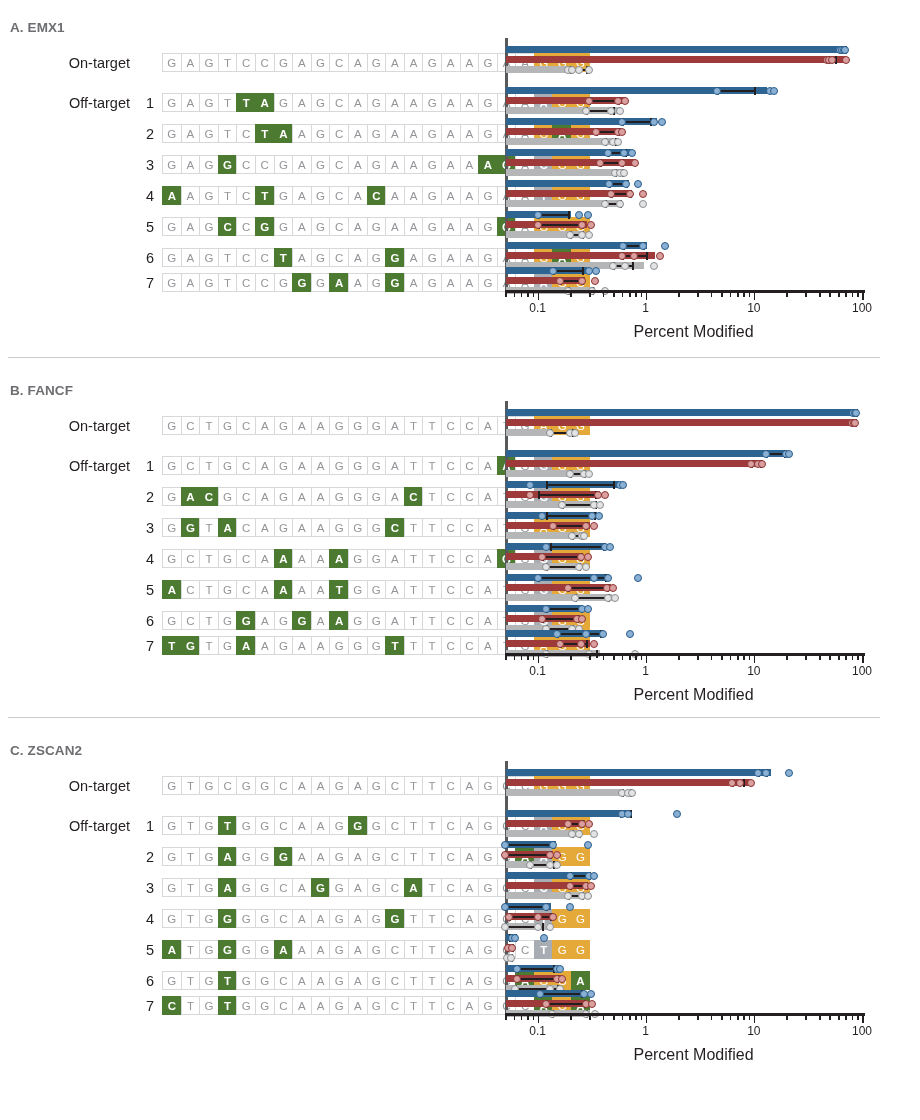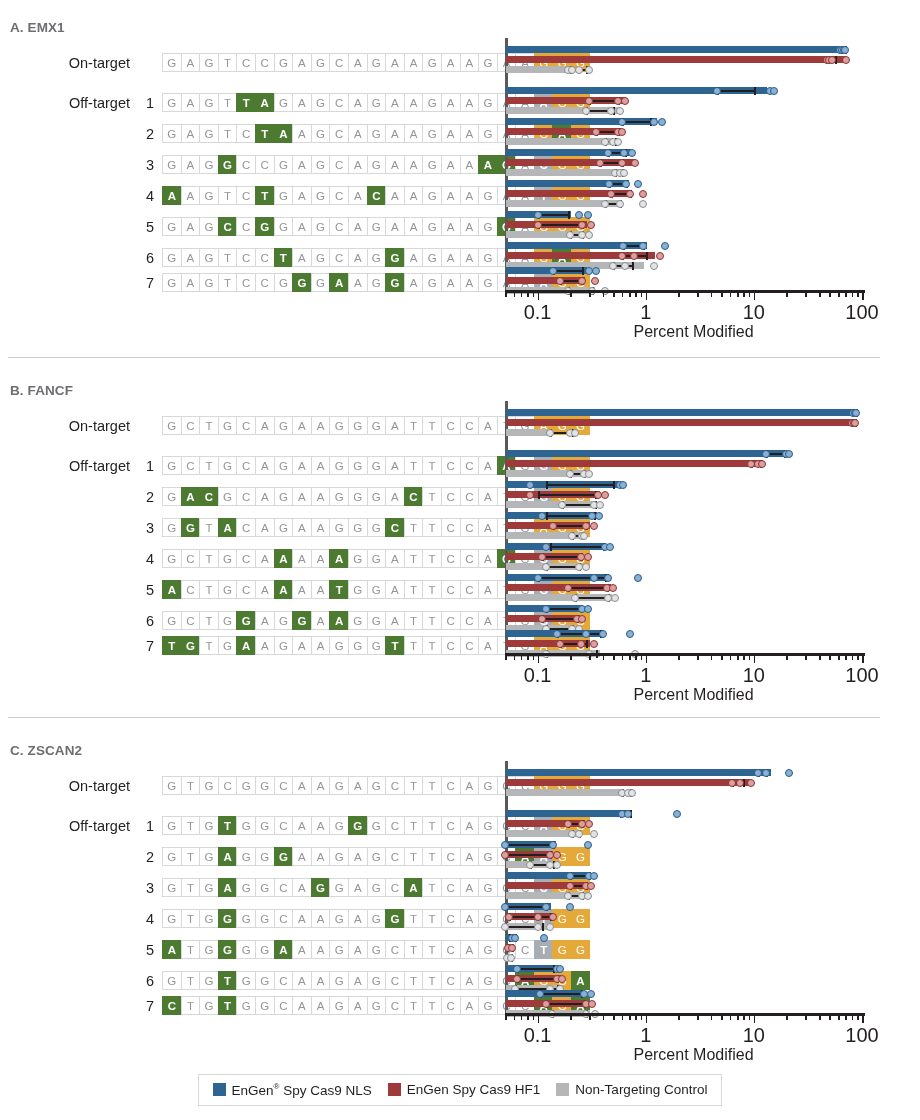--- a/index.html
+++ b/index.html
@@ -47,21 +47,21 @@
   .pt{
     position:absolute;width:8px;height:8px;border-radius:50%;
     box-sizing:border-box;border:1.3px solid;
   }
   .pt.nls{background:#8ab0d4;border-color:#2a5e8c;}
   .pt.hf1{background:#daa0a0;border-color:#8e3333;}
   .pt.ntc{background:#e2e3e4;border-color:#8b8d8f;}
 
   .xaxis{position:absolute;height:2.5px;background:#231f20;}
   .tick{position:absolute;width:1.6px;background:#231f20;}
-  .xtlab{position:absolute;font-size:20px;color:#231f20;text-align:center;transform:translateX(-50%);}
+  .xtlab{position:absolute;font-size:12px;color:#231f20;text-align:center;transform:translateX(-50%);}
   .xtitle{position:absolute;font-size:16px;color:#231f20;text-align:center;transform:translateX(-50%);}
 
   
   #legend{position:absolute;left:0;top:1074px;width:920px;display:flex;justify-content:center;gap:9px;}
   .legbox{border:1px solid #d7d8da;background:#fff;display:flex;align-items:center;padding:7px 14px;gap:16px;}
   .legitem{display:flex;align-items:center;gap:6px;font-size:13.5px;color:#231f20;white-space:nowrap;}
   .sw{width:13px;height:13px;display:inline-block;}
   .sw2{display:inline-flex;}
   .sw2 i{width:11px;height:13px;display:inline-block;}
   sup{font-size:8px;vertical-align:super;}
@@ -1406,27 +1406,13 @@
         <div class="xtlab" style="left: 32.5558px; top: 293px;">0.1</div>
         <div class="xtlab" style="left: 140.704px; top: 293px;">1</div>
         <div class="xtlab" style="left: 248.852px; top: 293px;">10</div>
         <div class="xtlab" style="left: 357px; top: 293px;">100</div>
         <div class="xtitle" style="left: 188.5px; top: 315px;">Percent Modified</div>
       </div>
     </div>
   </div>
 
 <div id="legend">
-  <div class="legbox">
-    <span class="legitem">
-      <span class="sw" style="background:#2e6491"></span>
-      <span><span>EnGen</span><sup>®</sup><span> Spy Cas9 NLS</span></span>
-    </span>
-    <span class="legitem">
-      <span class="sw" style="background:#9e3a3a"></span>
-      <span>EnGen Spy Cas9 HF1</span>
-    </span>
-    <span class="legitem">
-      <span class="sw" style="background:#b4b6b8"></span>
-      <span>Non-Targeting Control</span>
-    </span>
-  </div>
 </div>
 
 </body></html>

